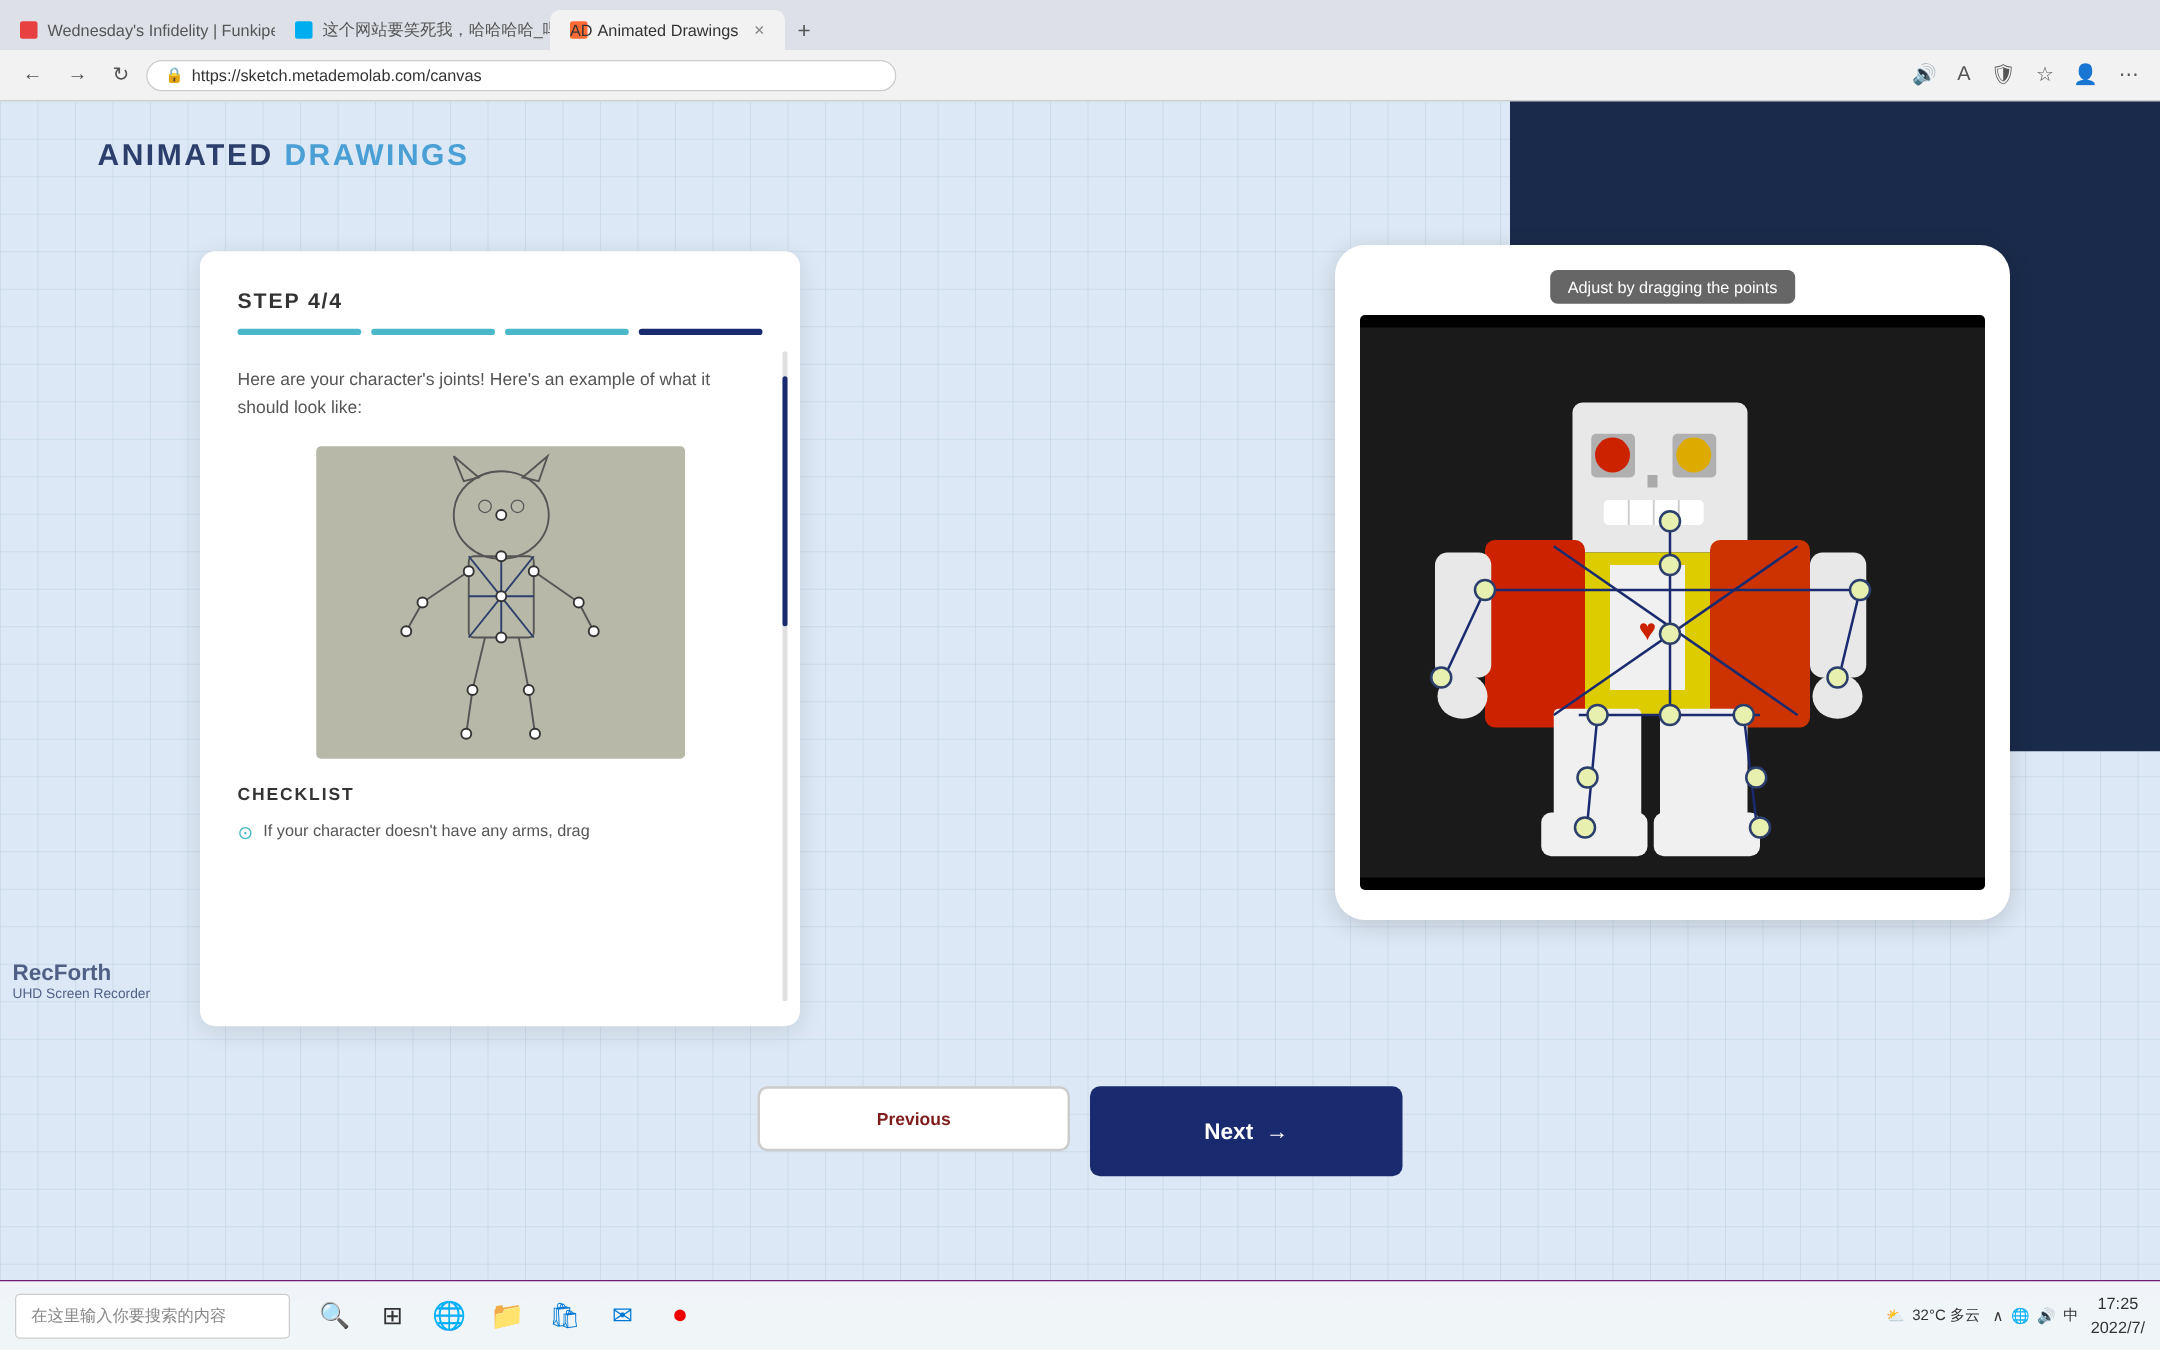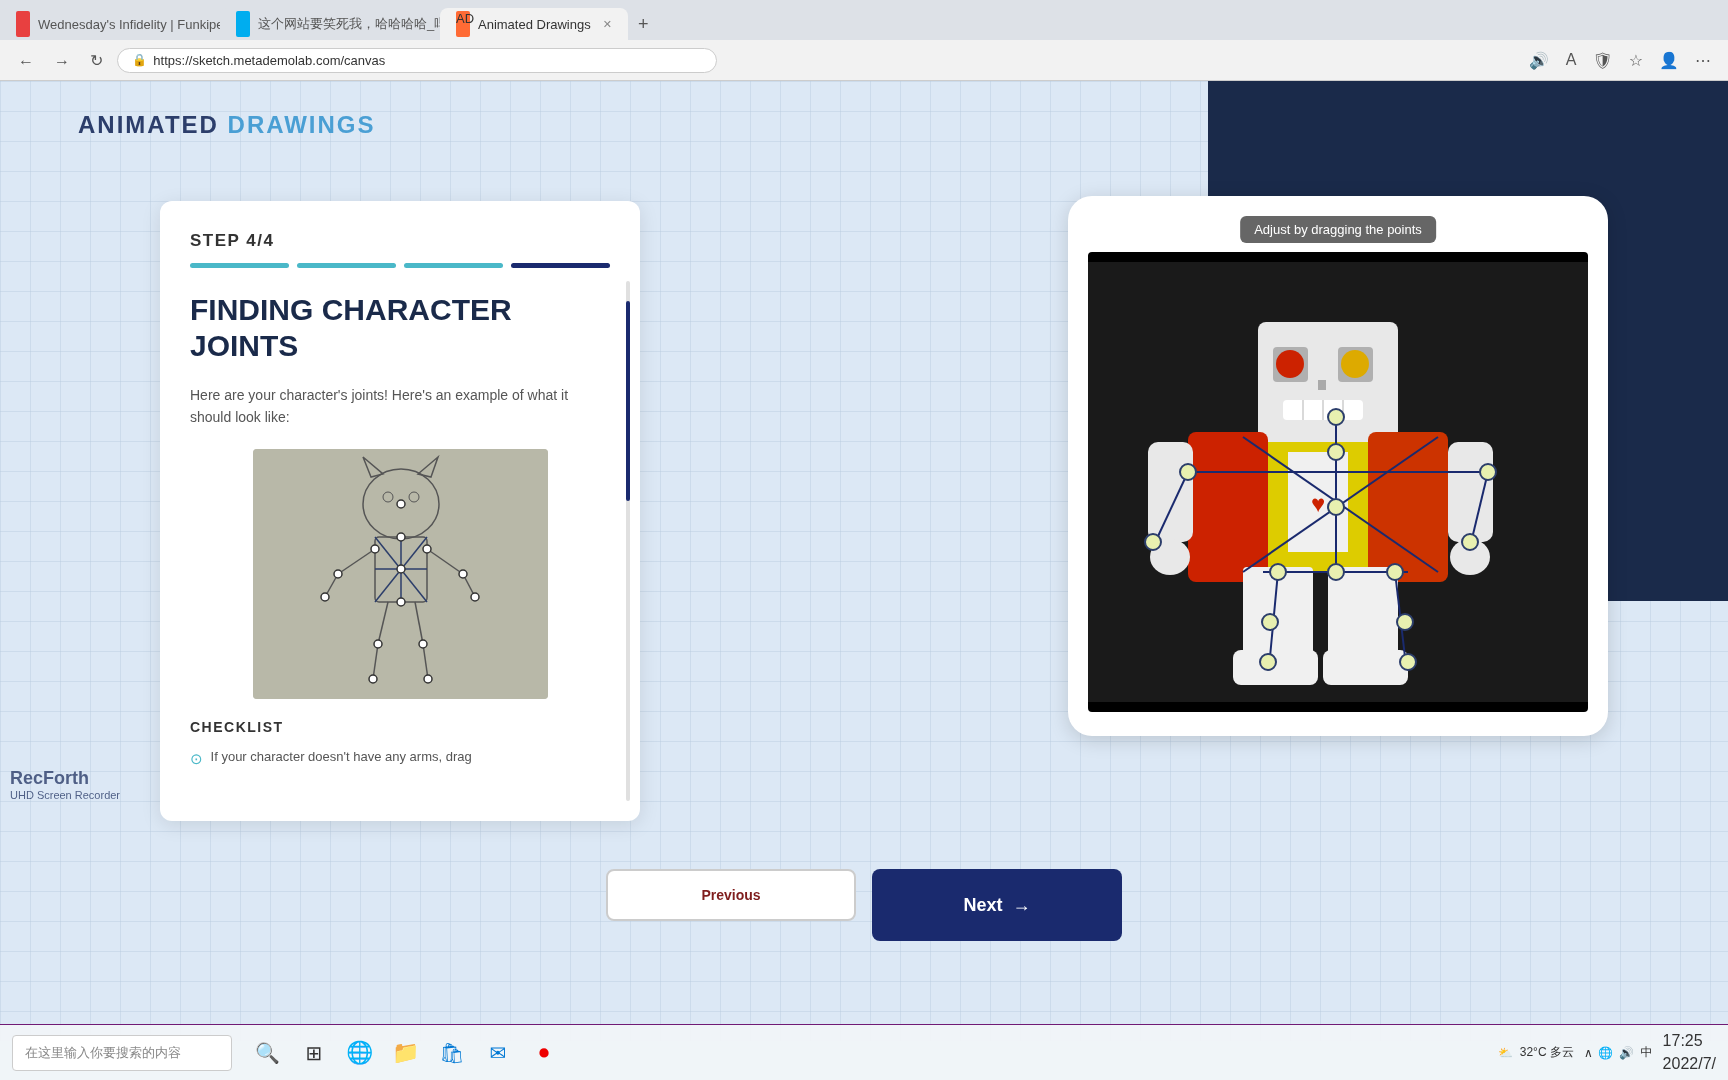--- a/index.html
+++ b/index.html
@@ -28,21 +28,21 @@
       color: #333;
       cursor: pointer;
       gap: 8px;
       max-width: 220px;
       white-space: nowrap;
       overflow: hidden;
     }
     .tab.inactive { background: #dde1e7; color: #555; }
     .tab.active { background: #f2f2f2; }
     .tab-close { font-size: 11px; color: #888; cursor: pointer; margin-left: 4px; }
-    .tab-favicon { width: 14px; height: 26px; border-radius: 2px; display: inline-block; flex-shrink: 0; }
+    .tab-favicon { width: 14px; height: 14px; border-radius: 2px; display: inline-block; flex-shrink: 0; }
     .new-tab-btn { background: none; border: none; font-size: 18px; padding: 0 10px; cursor: pointer; color: #555; height: 32px; }
 
     .address-bar {
       display: flex;
       align-items: center;
       padding: 6px 12px;
       gap: 8px;
       background: #f2f2f2;
       height: 40px;
     }
@@ -360,22 +360,22 @@
       font-size: 12px;
     }
 
     .system-icons {
       display: flex;
       align-items: center;
       gap: 6px;
     }
 
     .time-display {
-      text-align: left;
-      font-size: 16px;
+      text-align: center;
+      font-size: 13px;
       line-height: 1.4;
     }
 
     
     .watermark {
       position: absolute;
       bottom: 240px;
       left: 10px;
       z-index: 5;
       opacity: 0.8;
@@ -434,21 +434,20 @@
   </div>
 
   <div class="instructions-panel">
     <div class="step-label">STEP 4/4</div>
     <div class="progress-steps">
       <div class="progress-step step-done"></div>
       <div class="progress-step step-done"></div>
       <div class="progress-step step-done"></div>
       <div class="progress-step step-current"></div>
     </div>
-    <div class="panel-title">FINDING CHARACTER<br>JOINTS</div>
     <div class="panel-description">Here are your character's joints! Here's an example of what it should look like:</div>
 
     <div class="example-image">
       <svg class="example-canvas" viewBox="0 0 295 250">
 
         <rect width="295" height="250" fill="#b8b8a8"></rect>
 
         <ellipse cx="148" cy="55" rx="38" ry="35" fill="none" stroke="#555" stroke-width="1.5"></ellipse>
 
         <polygon points="118,28 110,8 130,25" fill="none" stroke="#555" stroke-width="1.5"></polygon>

